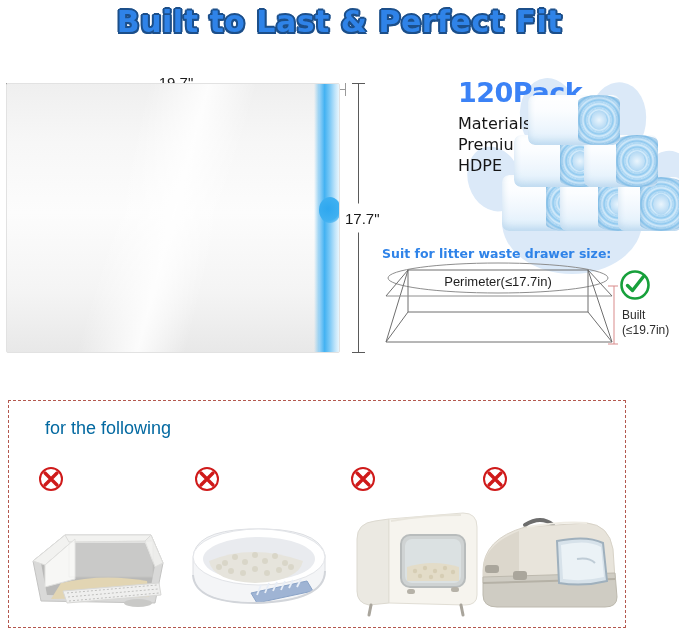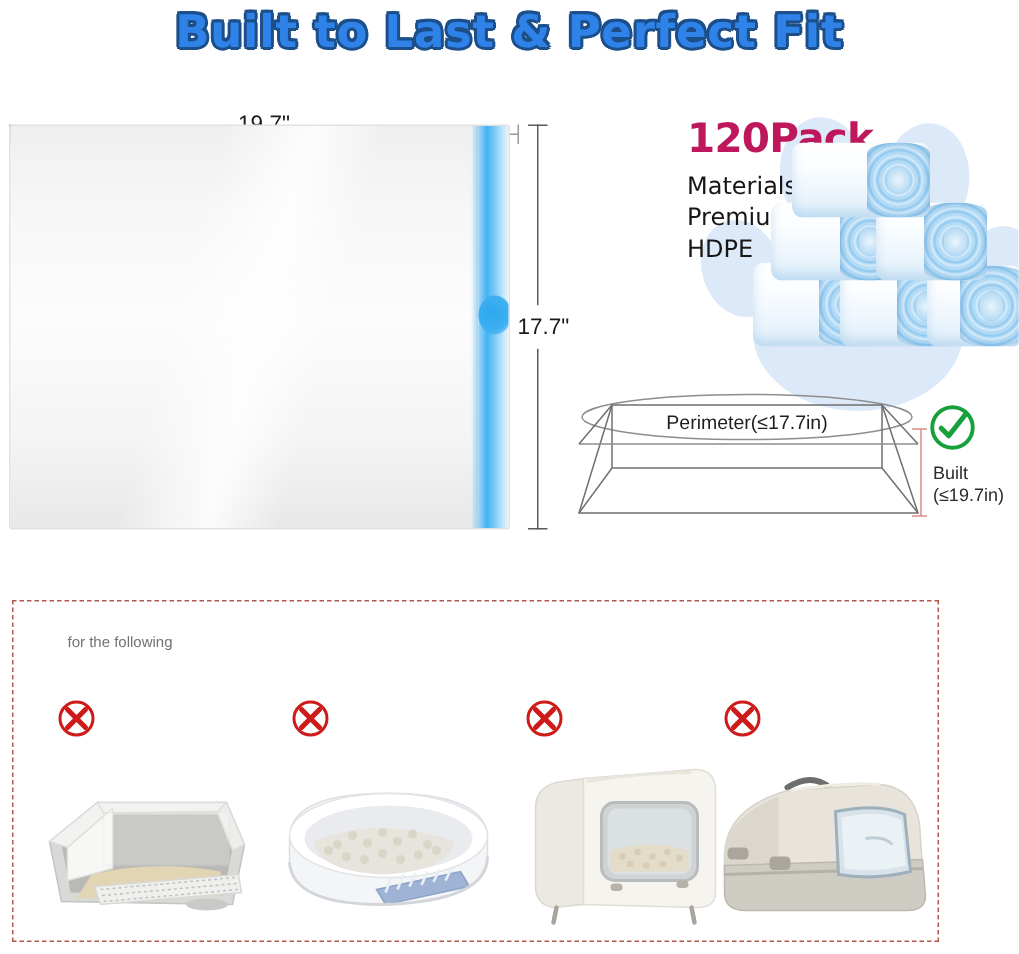--- a/index.html
+++ b/index.html
@@ -99,21 +99,21 @@
   .paw { position: absolute; pointer-events: none; }
   .paw-pad {
     position: absolute; background: #dbe9f8; border-radius: 50%;
   }
 
   
   .pack-zone { position: absolute; left: 430px; top: 55px; width: 249px; height: 195px; }
   .pack-title {
     position: absolute; left: 28px; top: 22px;
     font-family: "DejaVu Sans", sans-serif;
-    font-size: 27px; font-weight: bold; color: #be185d; letter-spacing: -0.5px;
+    font-size: 27px; font-weight: bold; color: #3b82f6; letter-spacing: -0.5px;
   }
   .pack-materials {
     position: absolute; left: 28px; top: 58px;
     font-family: "DejaVu Sans", sans-serif;
     font-size: 16px; font-weight: 500; color: #161616; line-height: 21px;
   }
 
   
   .rolls { position: absolute; left: 72px; top: 38px; width: 180px; height: 150px; }
   .roll {
@@ -159,21 +159,21 @@
     position: absolute; left: 8px; top: 400px; width: 618px; height: 228px;
     border: 1.5px dashed #b4584f;
   }
   .not-head { position: absolute; left: 22px; top: 18px; display: flex; align-items: center; }
   .not-word {
     font-family: "DejaVu Sans", sans-serif;
     font-size: 40px; font-weight: bold; color: #0a0a0a; letter-spacing: -1px; line-height: 40px;
   }
   .not-word .o { color: #e8151c; }
   .not-sub {
-    margin-left: 14px; font-size: 10px; color: #737373; line-height: 19px;
+    margin-left: 14px; font-size: 18px; color: #0369a1; line-height: 19px;
   }
 
   .trays { position: absolute; left: 0; top: 62px; width: 100%; height: 160px; }
   .tray-cell { position: absolute; top: 0; width: 160px; height: 160px; }
   .xmark { position: absolute; left: 14px; top: 2px; }
 
   
   .t-img { position: absolute; left: 0; bottom: 6px; width: 160px; height: 112px; }
 </style>
 </head>
@@ -249,20 +249,21 @@
       </div>
 
       <div class="roll" style="left:26px; top:2px; width:92px; height:50px;">
         <div class="body"></div>
         <div class="face" style="width:42px;"></div>
       </div>
     </div>
   </div>
 
   <div class="drawer-zone">
+    <div class="drawer-title">Suit for litter waste drawer size:</div>
 
     <svg class="drawer-svg" width="238" height="92" viewBox="0 0 238 92">
       <ellipse cx="118" cy="18" rx="110" ry="15" fill="none" stroke="#8e8e8e" stroke-width="1"></ellipse>
       <polygon points="28,10 208,10 232,82 6,82" fill="none" stroke="#6f6f6f" stroke-width="1"></polygon>
       <line x1="28" y1="10" x2="28" y2="52" stroke="#6f6f6f" stroke-width="1"></line>
       <line x1="208" y1="10" x2="208" y2="52" stroke="#6f6f6f" stroke-width="1"></line>
       <line x1="6" y1="36" x2="232" y2="36" stroke="#8e8e8e" stroke-width="1"></line>
       <line x1="28" y1="52" x2="6" y2="82" stroke="#6f6f6f" stroke-width="1"></line>
       <line x1="208" y1="52" x2="232" y2="82" stroke="#6f6f6f" stroke-width="1"></line>
       <line x1="28" y1="52" x2="208" y2="52" stroke="#6f6f6f" stroke-width="1"></line>

